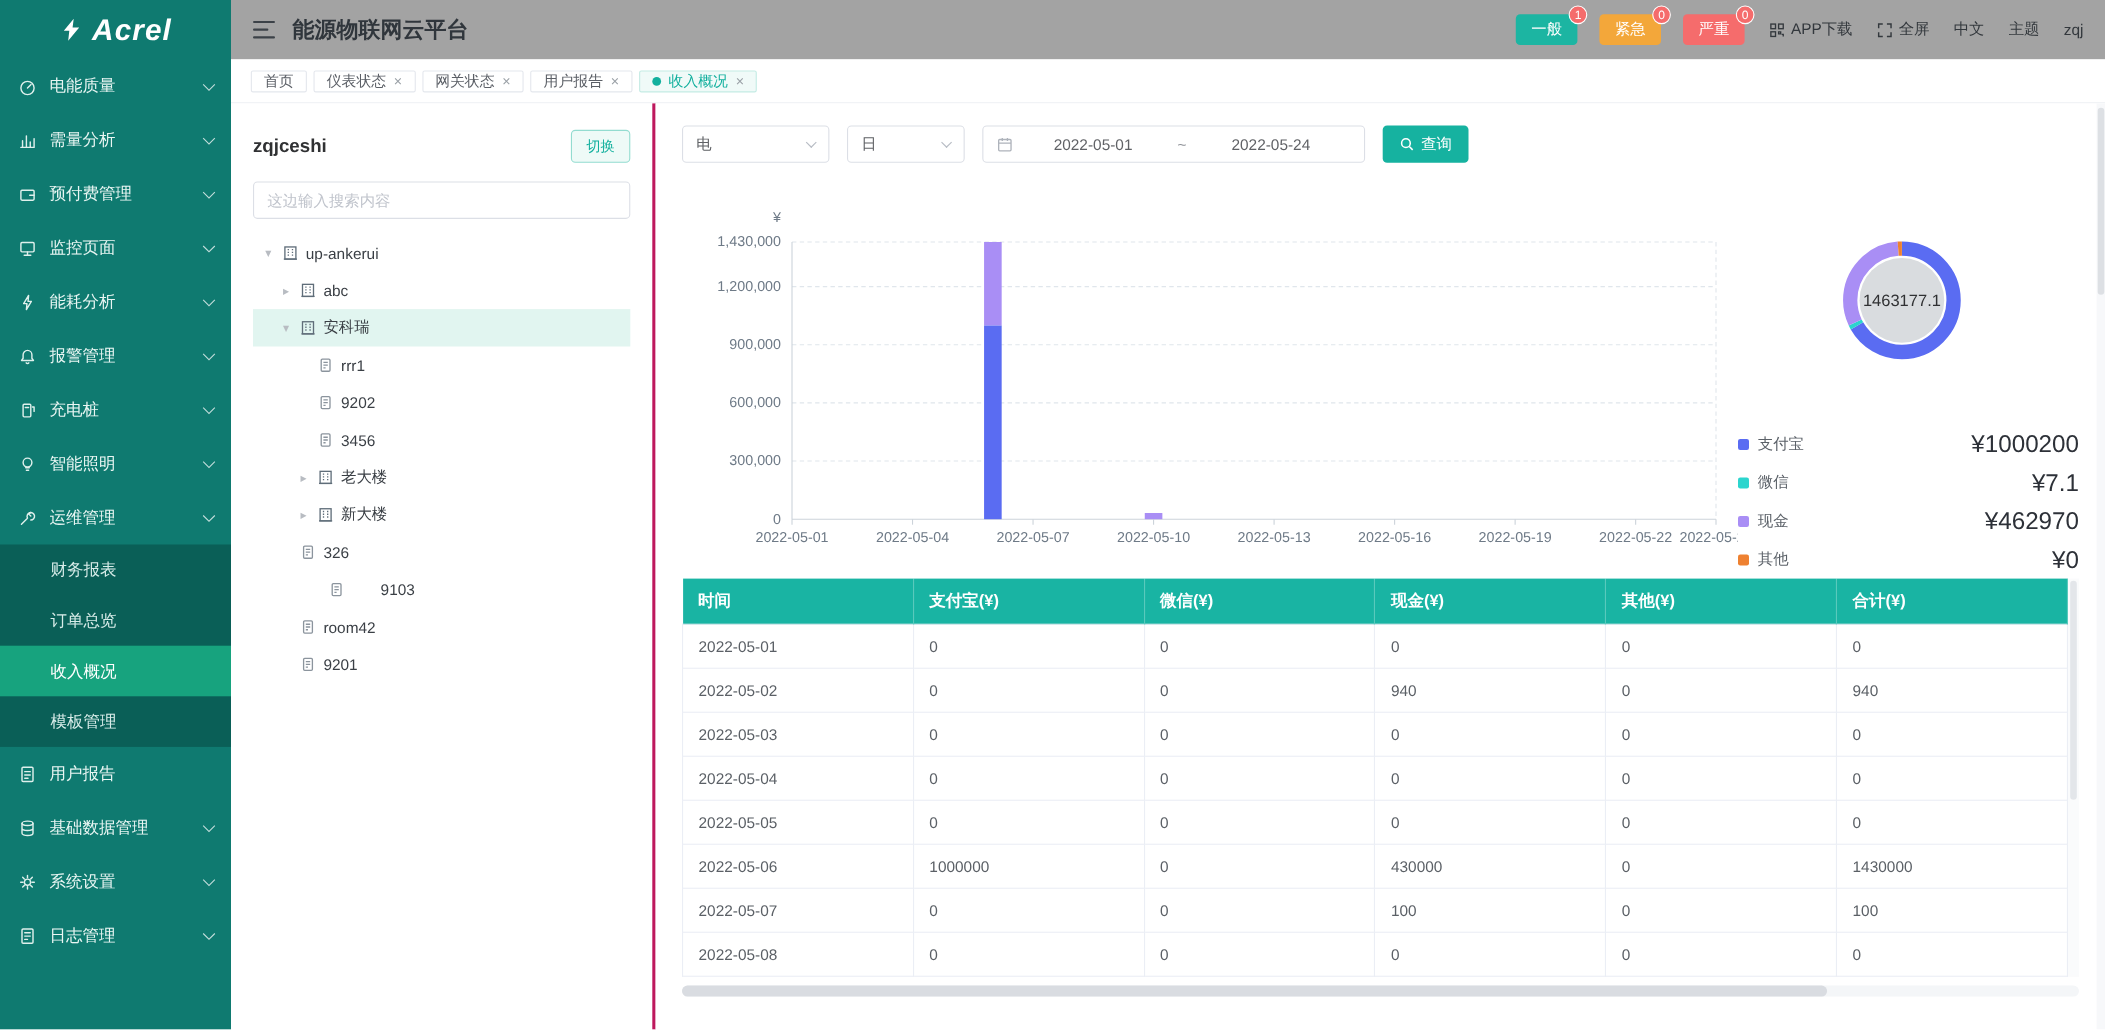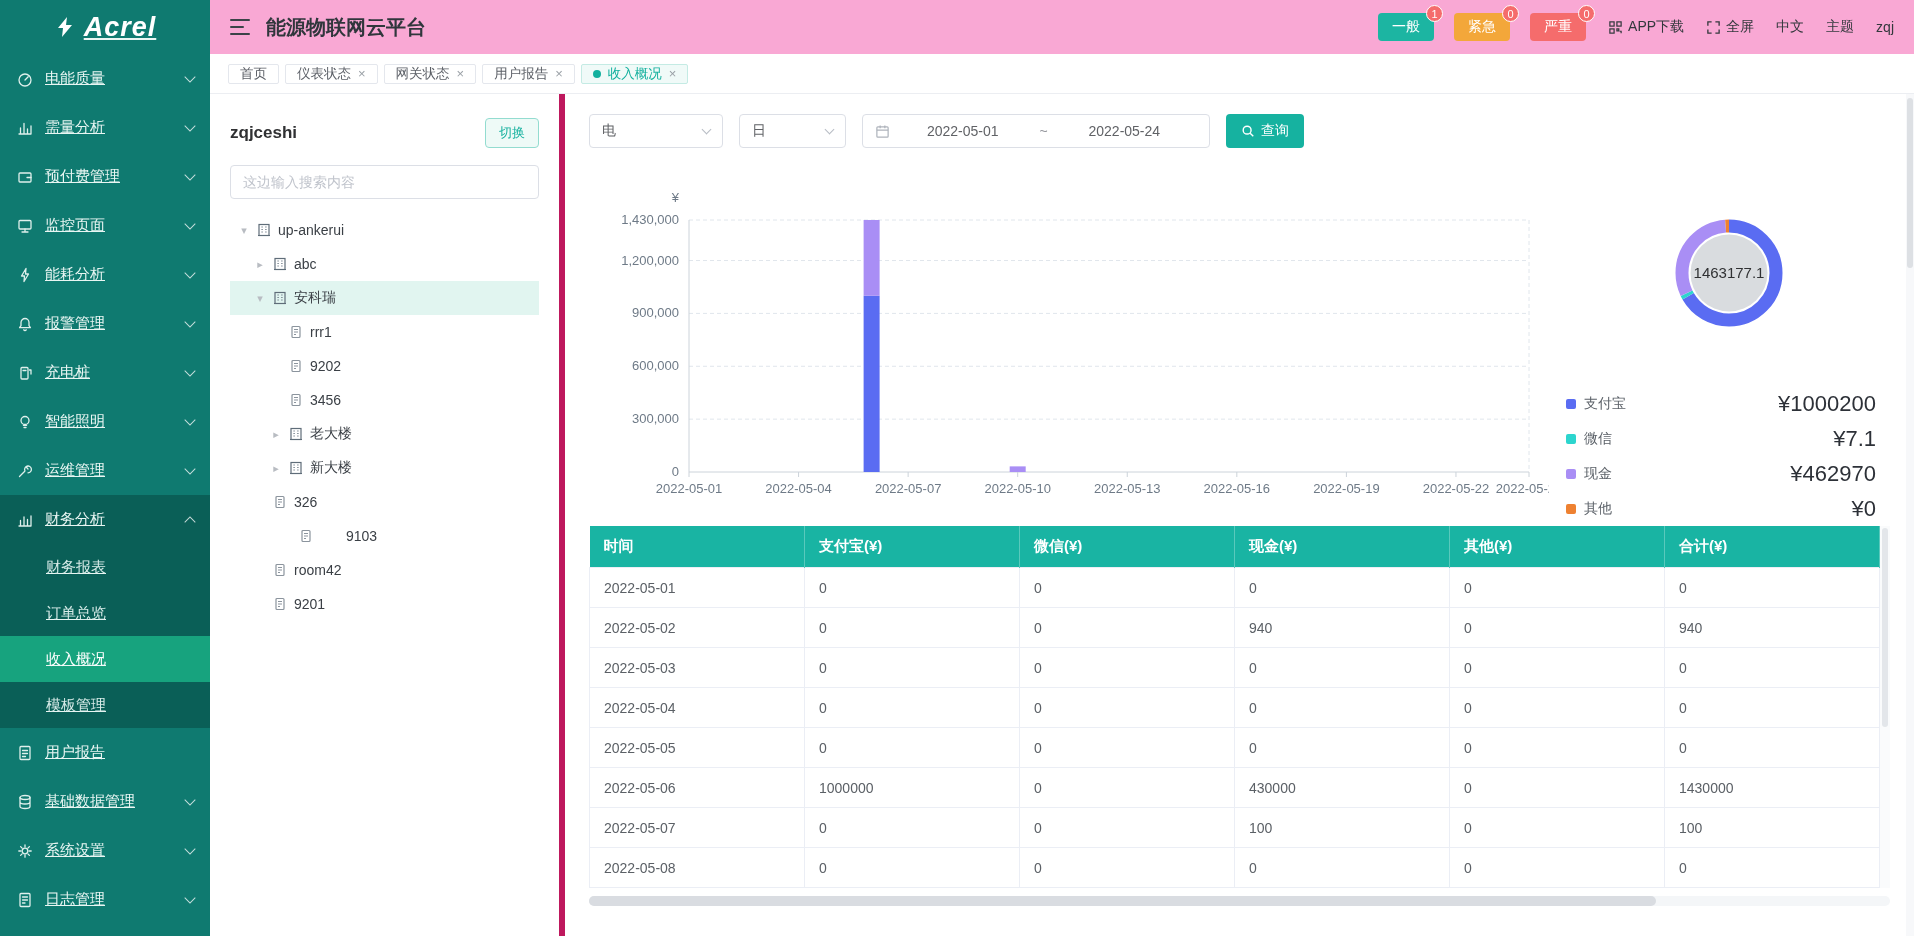--- a/index.html
+++ b/index.html
@@ -1,39 +1,39 @@
 <!DOCTYPE html>
 <html><head>
 <meta charset="utf-8">
 <style>
   * { margin:0; padding:0; box-sizing:border-box; }
   html,body { width:1914px; height:936px; overflow:hidden; background:#fff;
     font-family:"Liberation Sans","DejaVu Sans",sans-serif; }
   .app { position:relative; display:flex; width:1914px; height:936px; }
 
   
-  .sidebar { width:210px; flex-shrink:0; background:#0f7a70; color:#e9f6f3; overflow:hidden;text-decoration:underline; }
+  .sidebar { width:210px; flex-shrink:0; background:#0f7a70; color:#e9f6f3; overflow:hidden; }
   .logo { height:54px; display:flex; align-items:center; justify-content:center; gap:8px;
     font-size:27px; font-weight:bold; font-style:italic; color:#fff; letter-spacing:1px; }
   .logo svg { width:22px; height:22px; }
   .menu-item { height:49px; display:flex; align-items:center; padding:0 16px; cursor:pointer; white-space:nowrap; }
   .mi-icon { width:18px; height:18px; margin-right:11px; flex-shrink:0; color:#dff0ec; }
   .mi-icon svg { width:100%; height:100%; }
   .mi-label { font-size:15px; }
   .chev { width:8px; height:8px; border-right:1.6px solid rgba(255,255,255,.75);
     border-bottom:1.6px solid rgba(255,255,255,.75); transform:rotate(45deg); margin-left:auto; margin-top:-4px; }
   .chev.up { transform:rotate(-135deg); margin-top:4px; }
   .menu-group { background:#0a5f57; }
   .submenu-item { height:46px; display:flex; align-items:center; padding-left:46px;
     font-size:15px; color:#d8ecе9; color:#d8ece9; cursor:pointer; }
   .submenu-item.active { background:#17a37e; color:#fff; }
 
   
   .main { flex:1; display:flex; flex-direction:column; min-width:0; }
-  .topbar { height:54px; background:#f9a8d4; display:flex; align-items:center; padding:0 20px; gap:16px; }
+  .topbar { height:54px; background:#a3a3a3; display:flex; align-items:center; padding:0 20px; gap:16px; }
   .hamburger { width:20px; height:16px; display:flex; flex-direction:column; justify-content:space-between; cursor:pointer; }
   .hamburger i { display:block; height:2px; background:#3c4248; border-radius:1px; }
   .hamburger i:nth-child(2){ width:70%; }
   .page-title { font-size:20px; font-weight:bold; color:#30363c; }
   .topbar-right { margin-left:auto; display:flex; align-items:center; gap:22px; }
   .alerts { display:flex; align-items:center; gap:20px; }
   .alert-pill { position:relative; padding:5px 14px; border-radius:4px; color:#fff; font-size:14px; cursor:pointer; }
   .alert-badge { position:absolute; top:-8px; right:-9px; min-width:17px; height:17px; padding:0 3px;
     background:#f56c6c; border:1px solid #fff; border-radius:9px; color:#fff; font-size:11px;
     display:flex; align-items:center; justify-content:center; }
@@ -44,21 +44,21 @@
     background:#fff; border-bottom:1px solid #eceef2; }
   .tab { height:20px; display:flex; align-items:center; gap:7px; padding:0 11px;
     border:1px solid #e4e7ed; border-radius:2px; background:#fff; font-size:13.5px; color:#5b5f66; cursor:pointer; white-space:nowrap; }
   .tab.active { color:#13b09e; background:#f0faf8; border-color:#c4ebe4; }
   .tab .dot { width:8px; height:8px; border-radius:50%; background:#13b09e; }
   .tab .close { font-size:13px; color:#9aa0a6; line-height:1; }
 
   .content { flex:1; display:flex; min-height:0; }
 
   
-  .tree-panel { width:355px; flex-shrink:0; background:#fff; border-right:6px solid #be185d; padding:24px 20px 0 20px; }
+  .tree-panel { width:386px; flex-shrink:0; background:#fff; border-right:3px solid #be185d; padding:24px 20px 0 20px; }
   .tree-head { display:flex; align-items:center; justify-content:space-between; }
   .project-name { font-size:17px; font-weight:bold; color:#303133; }
   .switch-btn { font-size:13px; color:#13b09e; background:#eefaf7; border:1px solid #93dcd0;
     border-radius:4px; padding:5px 13px; cursor:pointer; }
   .search-input { margin-top:17px; width:100%; height:34px; border:1px solid #dcdfe6; border-radius:4px;
     padding:0 12px; font-size:14px; color:#606266; outline:none; }
   .search-input::placeholder { color:#c0c4cc; }
   .tree { margin-top:14px; }
   .tree-row { display:flex; align-items:center; height:34px; gap:6px; font-size:14px; color:#3a3f45; cursor:pointer; white-space:nowrap; }
   .tree-row.selected { background:#e1f5f0; }
@@ -185,27 +185,20 @@
           <i class="chev"></i>
         </div>
         <div class="menu-item">
           <span class="mi-icon"><svg viewBox="0 0 18 18" fill="none" stroke="currentColor" stroke-width="1.3" stroke-linecap="round" stroke-linejoin="round">
               <path d="M3.5 14.5 L8.5 9.5 M9 9 a3.4 3.4 0 1 1 3 1.8 M12 3.8 l-1.6 1.6 1.6 1.6"></path>
             </svg></span>
           <span class="mi-label">运维管理</span>
           <i class="chev"></i>
         </div>
         <div class="menu-group">
-          <div class="menu-item">
-            <span class="mi-icon"><svg viewBox="0 0 18 18" fill="none" stroke="currentColor" stroke-width="1.3" stroke-linecap="round" stroke-linejoin="round">
-                <path d="M3 15 h12 M4.5 15 V9.5 M8 15 V6 M11.5 15 V8.5 M15 15 V5"></path>
-              </svg></span>
-            <span class="mi-label">财务分析</span>
-            <i class="chev up"></i>
-          </div>
           <div class="submenu-item">财务报表</div>
           <div class="submenu-item">订单总览</div>
           <div class="submenu-item active">收入概况</div>
           <div class="submenu-item">模板管理</div>
         </div>
         <div class="menu-item">
           <span class="mi-icon"><svg viewBox="0 0 18 18" fill="none" stroke="currentColor" stroke-width="1.3" stroke-linecap="round" stroke-linejoin="round">
               <rect x="4" y="2.5" width="10" height="13" rx="1"></rect>
               <path d="M6.5 6.5 h5 M6.5 9.5 h5 M6.5 12.5 h3"></path>
             </svg></span>

